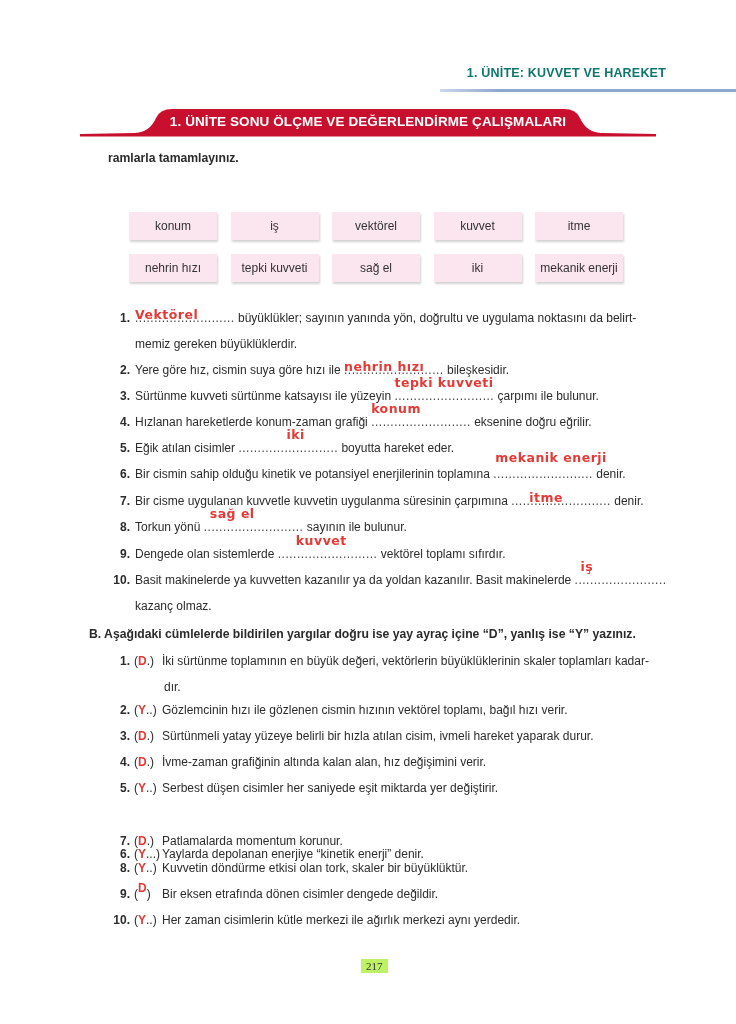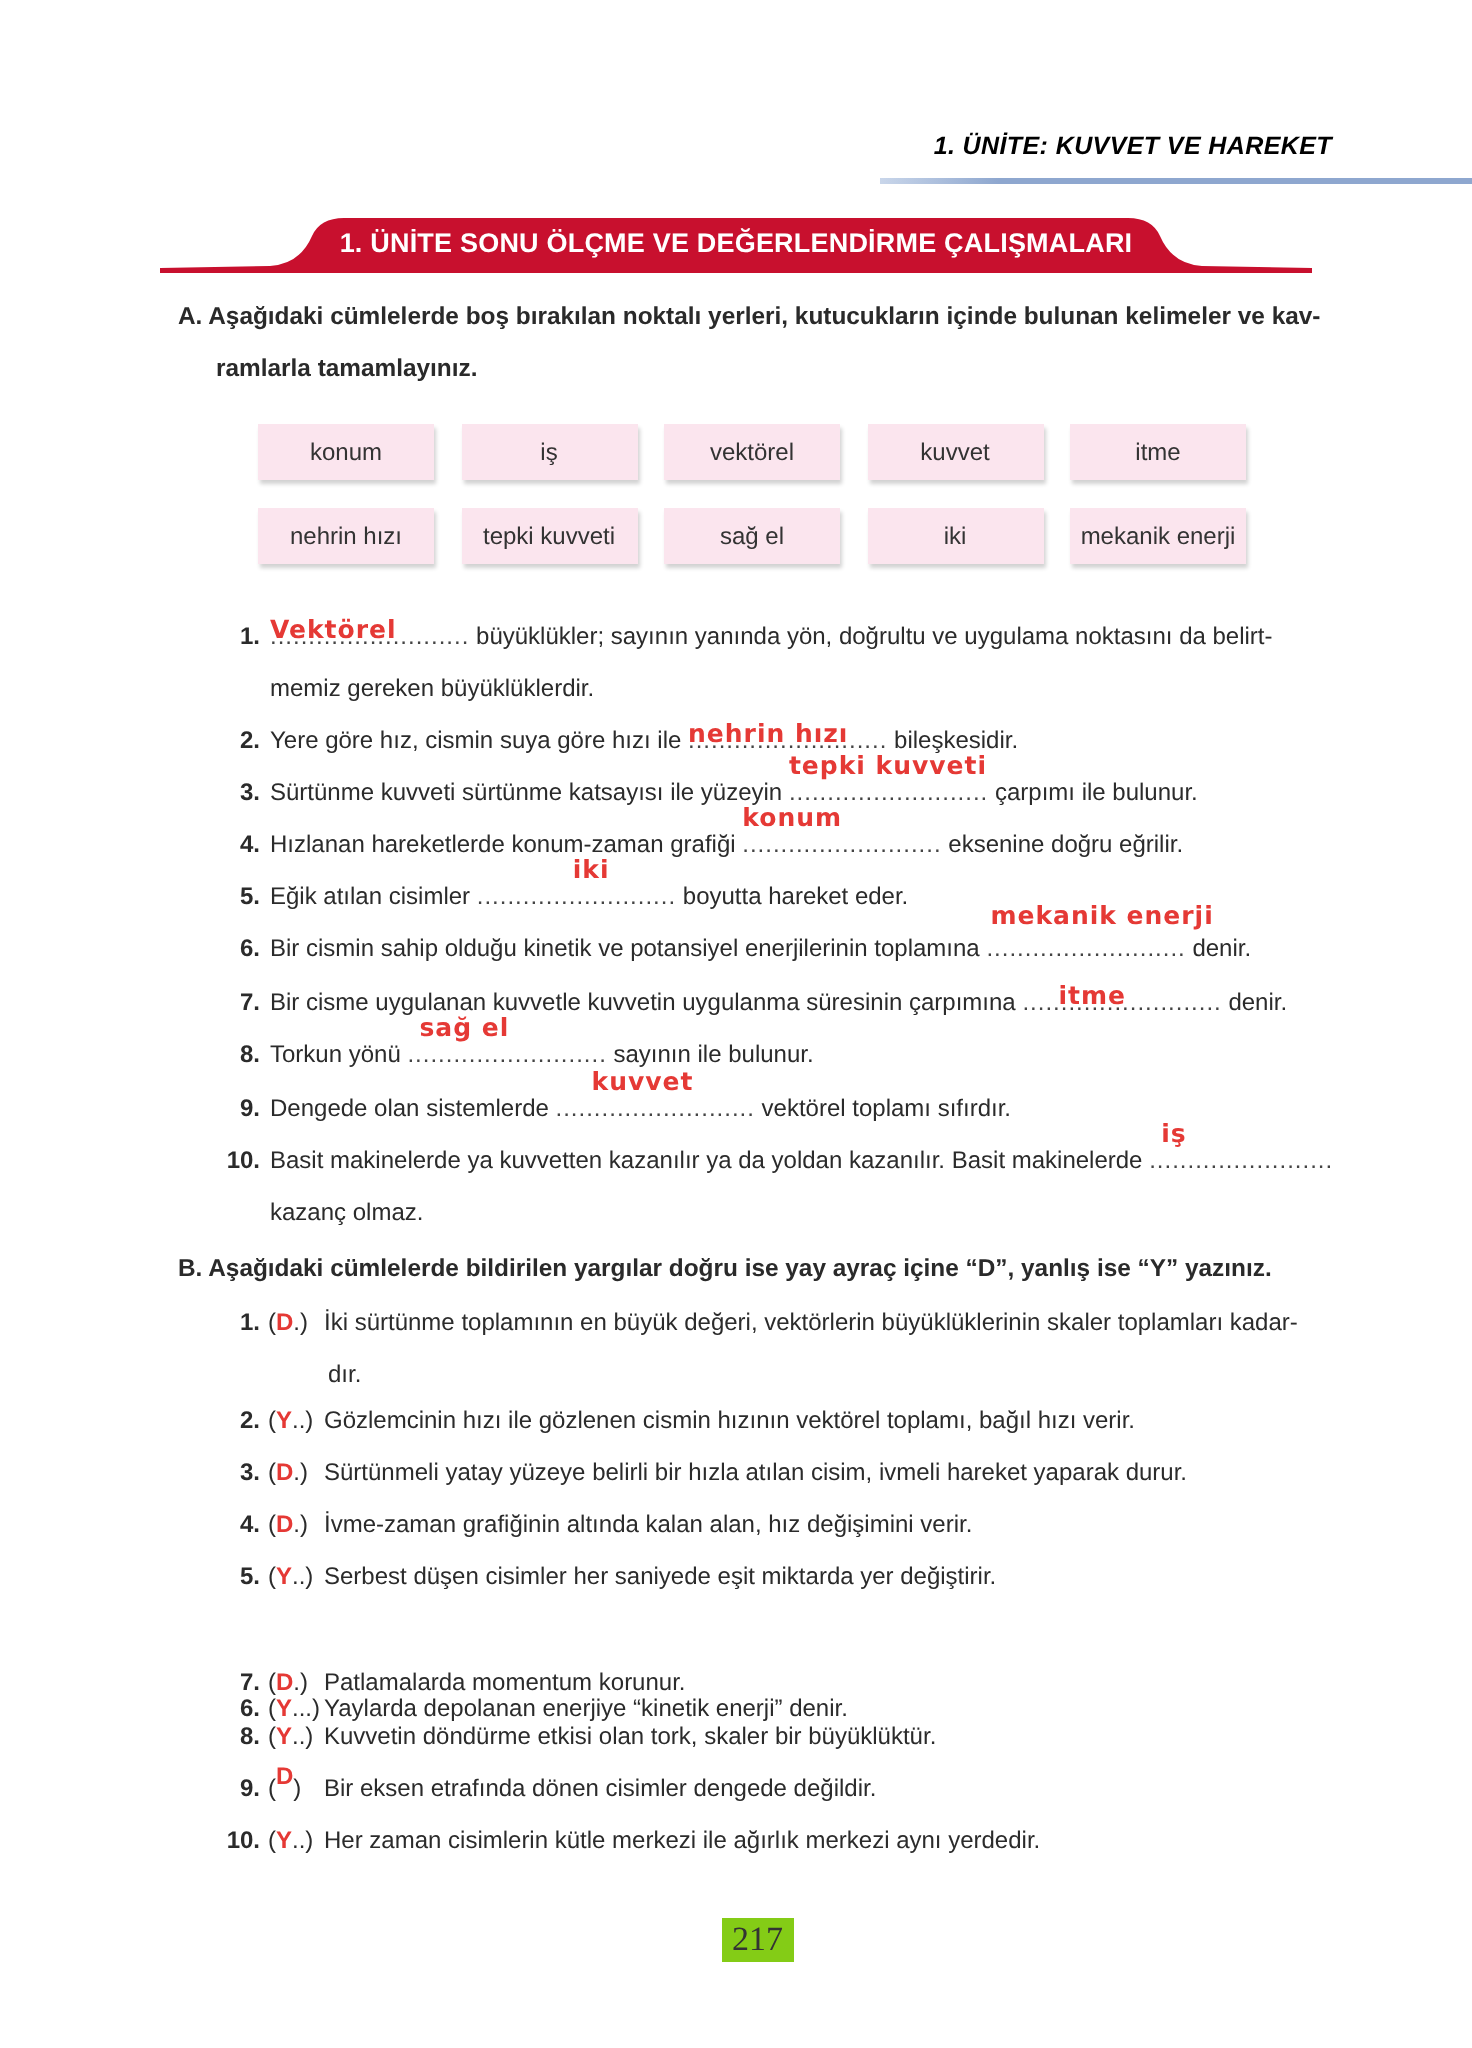--- a/index.html
+++ b/index.html
@@ -1,19 +1,19 @@
 <!DOCTYPE html>
 <html><head>
 <meta charset="utf-8">
 <style>
   html, body { margin:0; padding:0; }
   body { width:736px; height:1024px; background:#ffffff; position:relative; overflow:hidden;
          font-family:"Liberation Sans", sans-serif; color:#2a2a2a; }
-  .unit-header { position:absolute; right:70px; top:66px; font-size:12.5px; font-weight:bold; font-style:italic;
-                 color:#000000; letter-spacing:0.2px; }
+  .unit-header { position:absolute; right:70px; top:66px; font-size:12.5px; font-weight:bold; 
+                 color:#0f766e; letter-spacing:0.2px; }
   .header-rule { position:absolute; left:440px; right:0; top:89px; height:3px;
                  background:linear-gradient(to right,#c9d6ea,#8ea7cf 20%,#8ea7cf); }
   .banner-wrap { position:absolute; left:80px; top:108px; width:576px; height:30px; }
   .banner-wrap svg { position:absolute; left:0; top:0; }
   .banner-title { position:absolute; left:0; right:0; top:6px; text-align:center; color:#fff;
                   font-weight:bold; font-size:13.5px; letter-spacing:0.1px; }
   .section-head { position:absolute; left:89px; font-weight:bold; font-size:12.2px; color:#2a2a2a; line-height:26px; }
   .sec-a { top:145px; width:580px; text-align:justify; }
   .sec-a .l2 { display:block; padding-left:19px; }
   .sec-b { top:621px;text-align:center; }
@@ -26,38 +26,37 @@
   .q .cont { display:block; padding-left:27px; }
   .dots { position:relative; display:inline-block; color:#444; letter-spacing:0.5px; }
   .ans { position:absolute; left:0; top:-13px; color:#e53935; font-weight:bold; font-size:12.5px; white-space:nowrap;
          font-family:"DejaVu Sans", sans-serif; }
   .ans.inline { top:-3px; }
   .tf { position:absolute; left:106px; font-size:12px; line-height:26px; color:#2b2b2b; width:560px; }
   .tf .num { display:inline-block; width:24px; text-align:right; font-weight:bold; margin-right:4px; }
   .tf .paren { display:inline-block; width:28px; position:relative; }
   .tf .mark { color:#e53935; font-weight:bold; font-size:12px; }
   .tf .cont { display:block; padding-left:58px; }
-  .page-num { position:absolute; left:361px; top:959px; background:#84cc16; padding:1px 5px; font-family:"Liberation Serif", serif;
-              font-size:17px; color:#333; }
+  .page-num { position:absolute; left:361px; top:959px; background:#bef264; padding:1px 5px; font-family:"Liberation Serif", serif;
+              font-size:11px; color:#333; }
 </style>
 </head>
 <body>
 
 <div class="unit-header">1. ÜNİTE:  KUVVET VE HAREKET</div>
 <div class="header-rule"></div>
 
 <div class="banner-wrap">
   <svg width="576" height="30" viewBox="0 0 576 30">
     <path d="M0 26 L55 25 Q70 24 76 10 Q80 1 92 1 L484 1 Q496 1 500 10 Q506 24 521 25 L576 26 L576 28.5 L0 28.5 Z" fill="#c8102e"></path>
   </svg>
   <div class="banner-title">1. ÜNİTE SONU ÖLÇME VE DEĞERLENDİRME ÇALIŞMALARI</div>
 </div>
 
 <div class="section-head sec-a">
-  <span>A. Aşağıdaki cümlelerde boş bırakılan noktalı yerleri, kutucukların içinde bulunan kelimeler ve kav-</span>
   <span class="l2">ramlarla tamamlayınız.</span>
 </div>
 
 <div class="word-grid">
   <div class="word-row">
     <div class="word-box">konum</div>
     <div class="word-box">iş</div>
     <div class="word-box">vektörel</div>
     <div class="word-box">kuvvet</div>
     <div class="word-box">itme</div>

